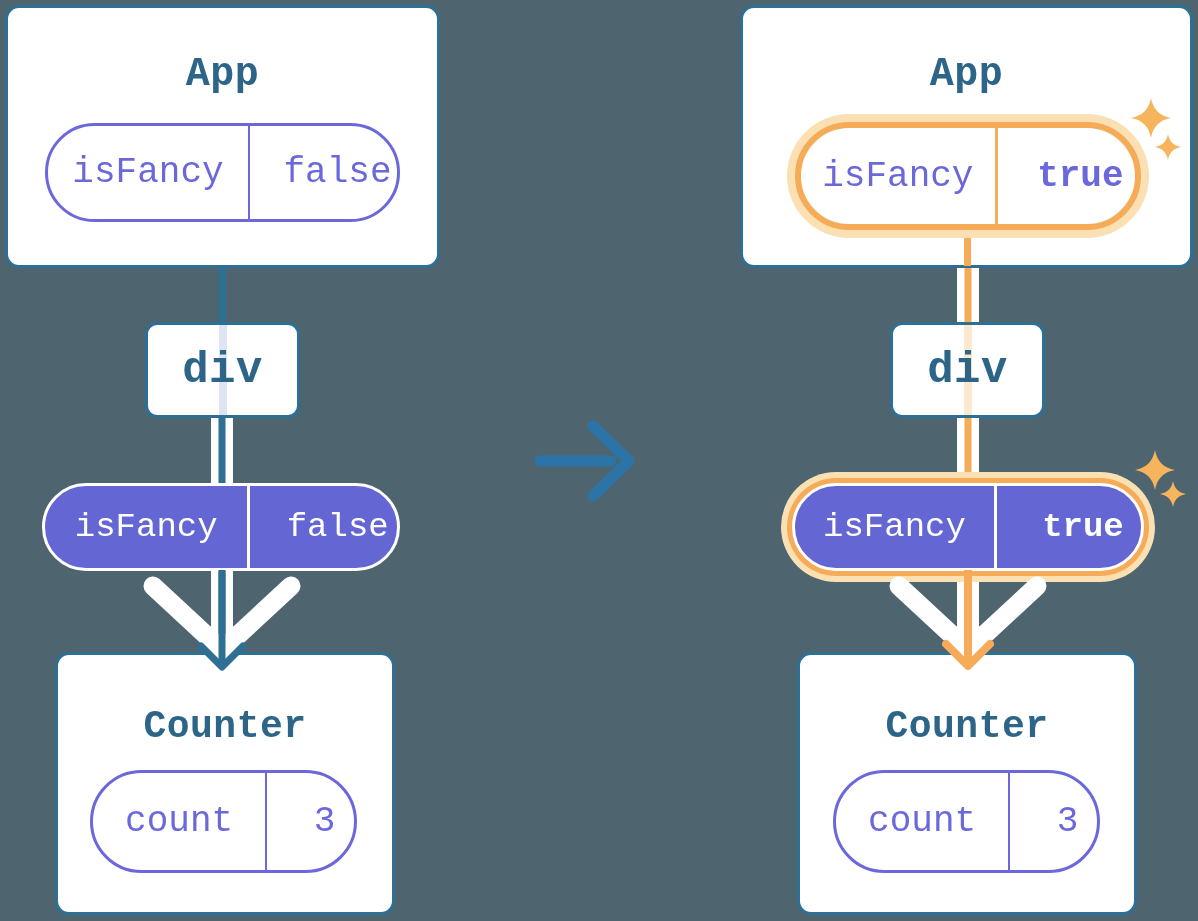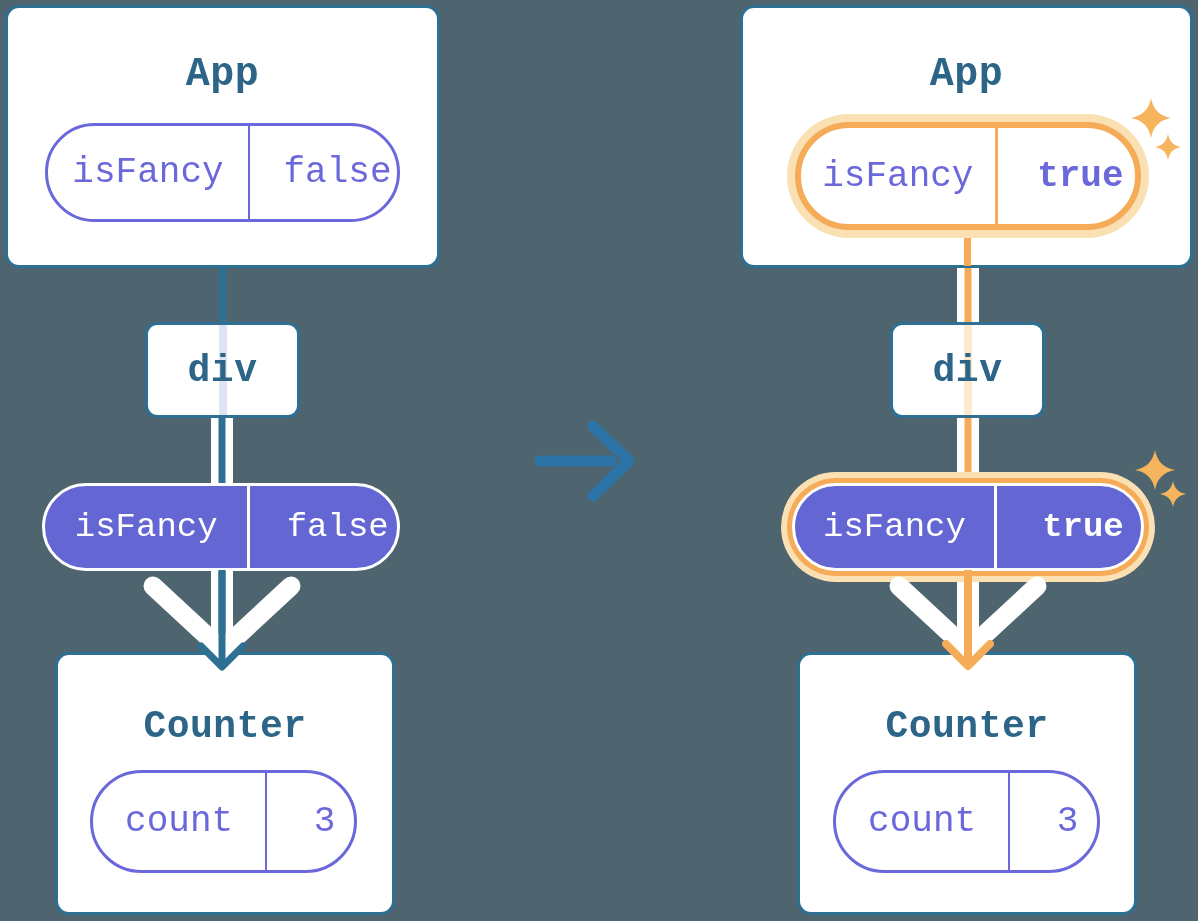--- a/index.html
+++ b/index.html
@@ -63,21 +63,21 @@
     top:0;bottom:0;width:7px;
   }
   .stripe{
     position:absolute;top:0;bottom:0;width:8px;left:50%;
     transform:translateX(-50%);
   }
   .div-card{
     display:flex;align-items:center;justify-content:center;
     border-radius:12px;
   }
-  .div-label{position:relative;font-size:38px;font-weight:600;}
+  .div-label{position:relative;font-size:44px;font-weight:600;}
   .card-title{margin-top:44px;}
   svg{display:block;}
 </style>
 </head>
 <body>
 
 <div class="canvas">
 
   <section>
 

